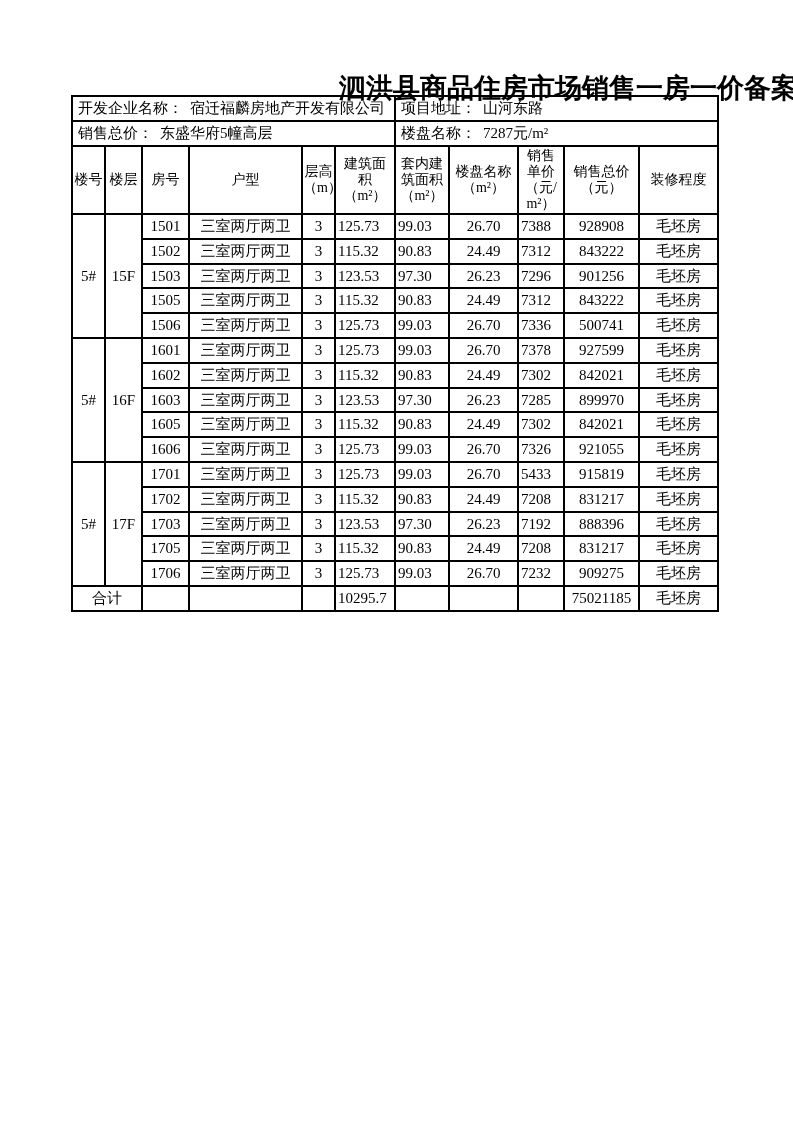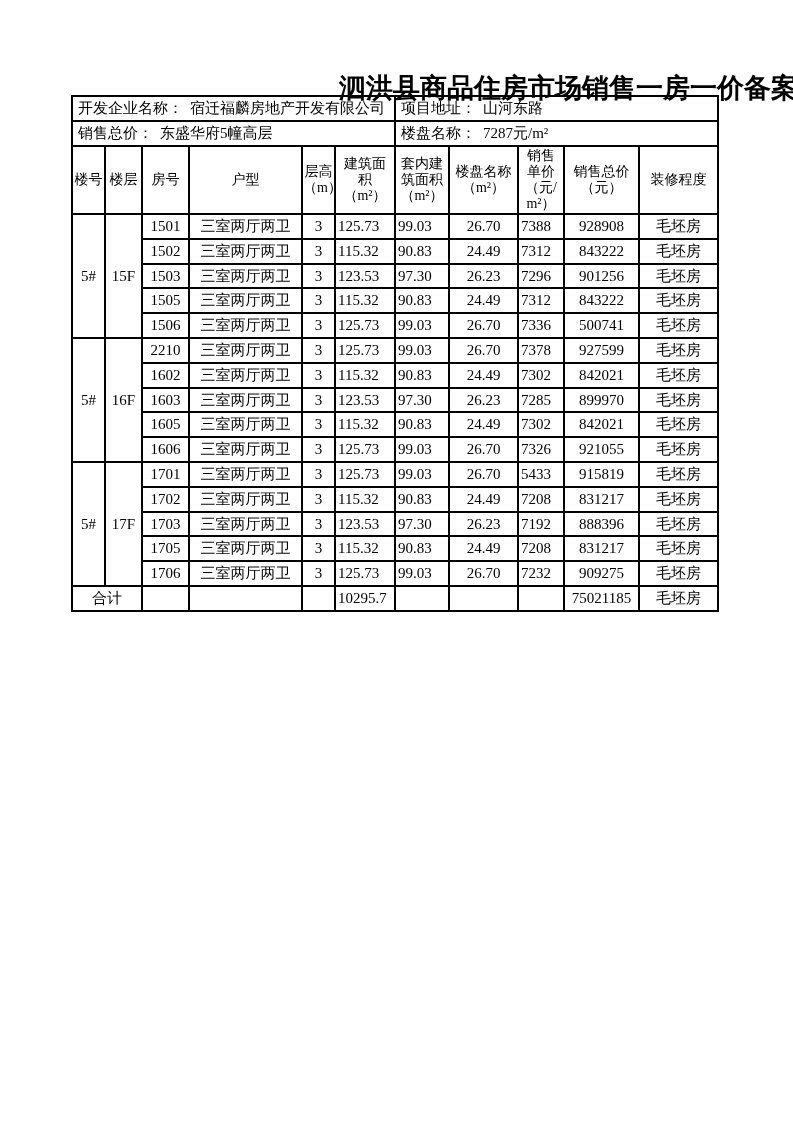--- a/index.html
+++ b/index.html
@@ -167,21 +167,21 @@
         <td class="c-area">125.73</td>
         <td class="c-inner">99.03</td>
         <td class="c-shared">26.70</td>
         <td class="c-price">7336</td>
         <td class="c-total">500741</td>
         <td class="c-decor">毛坯房</td>
       </tr>
       <tr class="data-row">
         <td rowspan="5">5#</td>
         <td rowspan="5">16F</td>
-        <td class="c-room">2210</td>
+        <td class="c-room">1601</td>
         <td class="c-type">三室两厅两卫</td>
         <td class="c-height">3</td>
         <td class="c-area">125.73</td>
         <td class="c-inner">99.03</td>
         <td class="c-shared">26.70</td>
         <td class="c-price">7378</td>
         <td class="c-total">927599</td>
         <td class="c-decor">毛坯房</td>
       </tr>
       <tr class="data-row">

